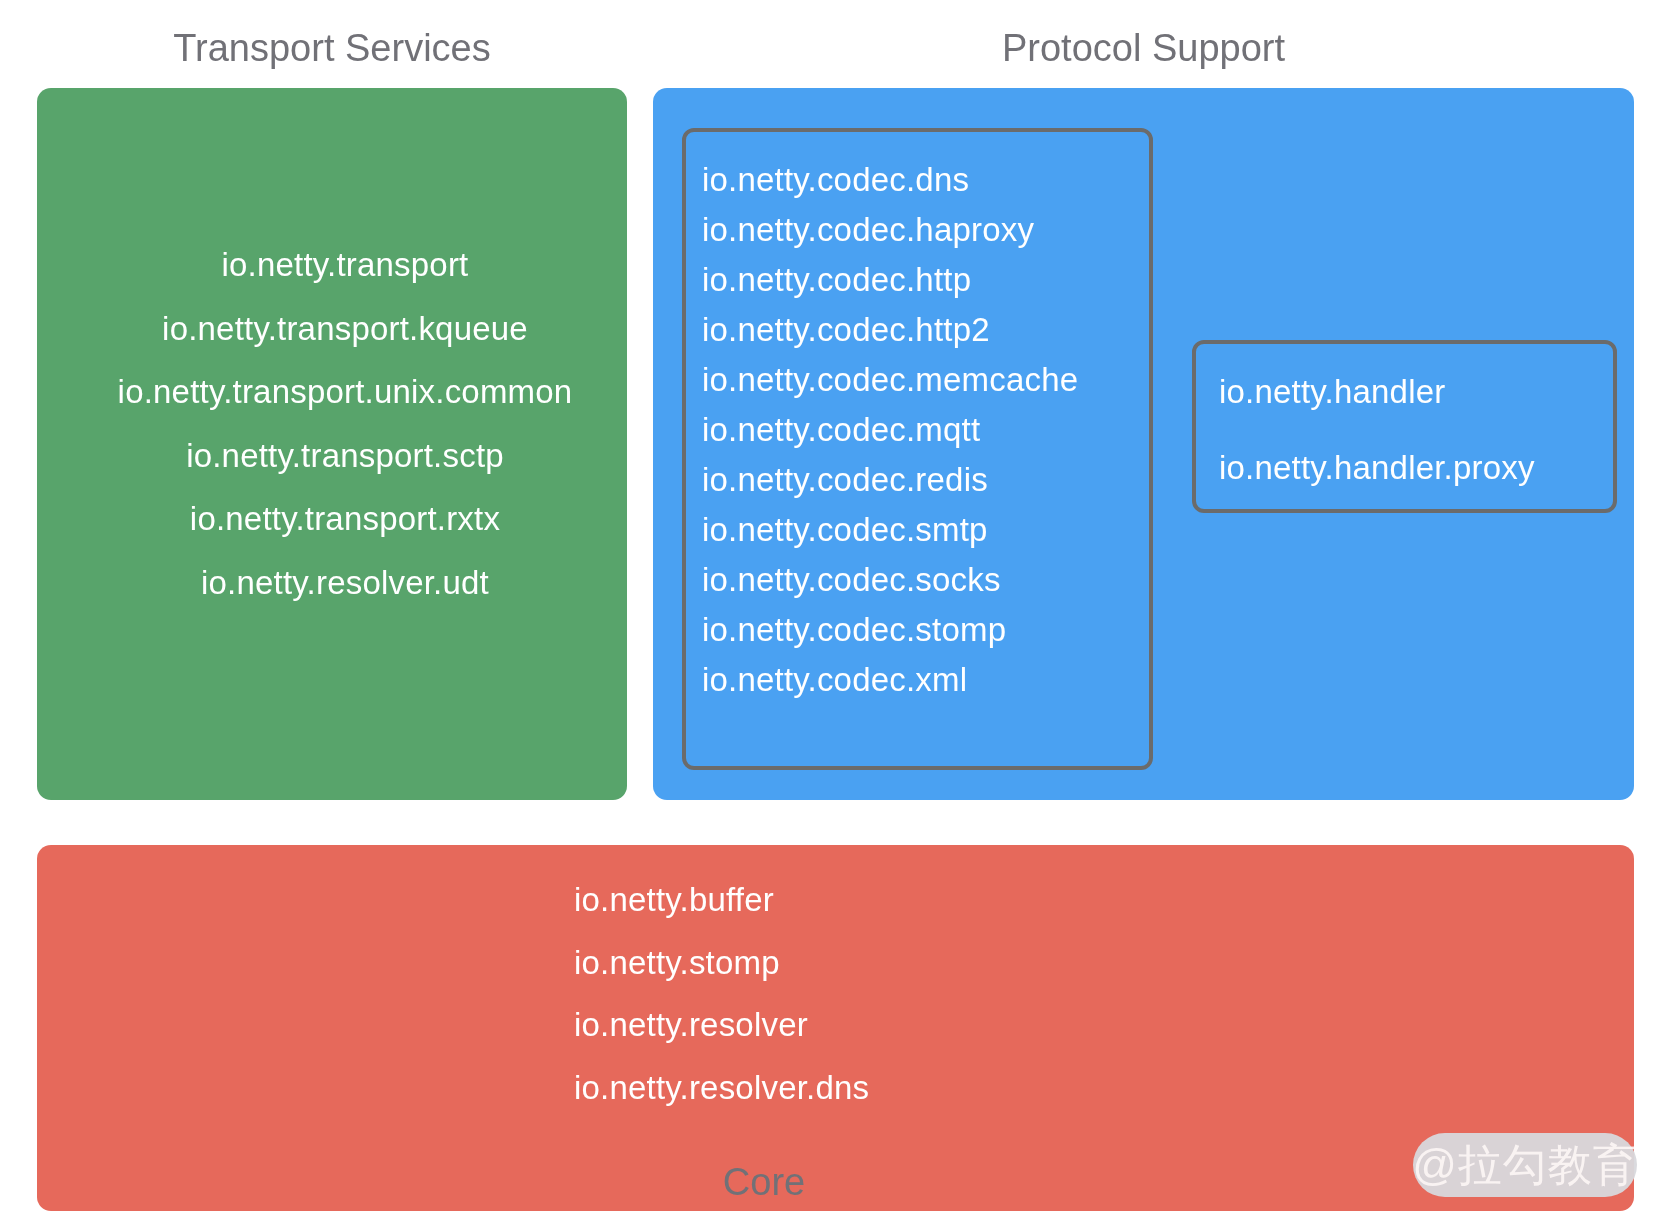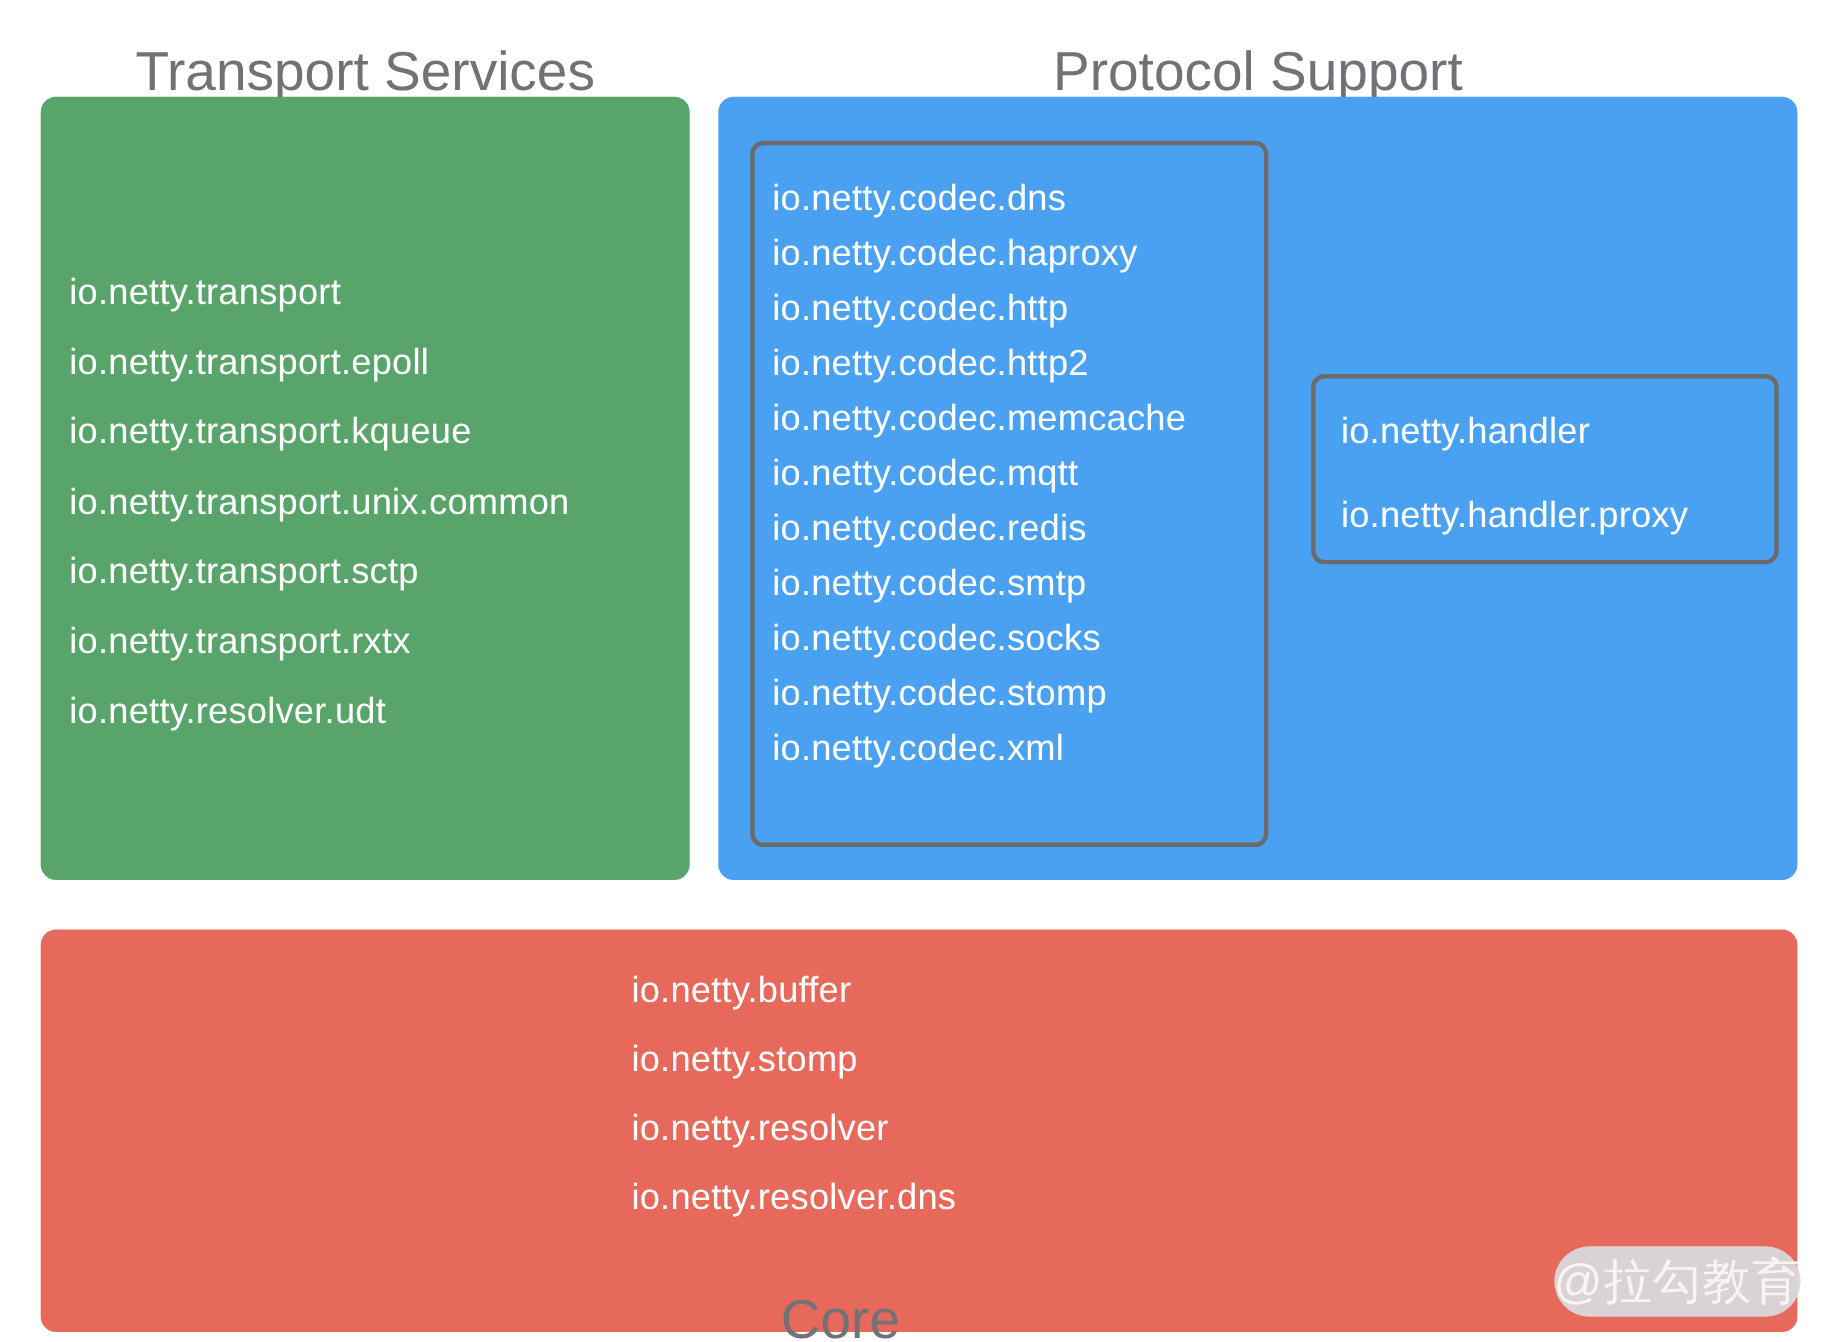--- a/index.html
+++ b/index.html
@@ -11,25 +11,24 @@
     position: relative;
     width: 1672px;
     height: 1220px;
     background: #ffffff;
     font-family: "Liberation Sans", sans-serif;
     overflow: hidden;
   }
   .title {
     position: absolute;
     color: var(--title_gray, #717177);
-    font-size: 50px;
+    font-size: 38px;
     line-height: 40px;
     text-align: center;
     white-space: nowrap;
-    margin-top: 17px;
   }
   .panel {
     position: absolute;
     border-radius: 14px;
   }
   .panel.green { background: var(--green, #58a46b); }
   .panel.blue  { background: var(--blue, #4aa1f2); }
   .panel.red   { background: var(--red, #e6695b); }
   .inner-box {
     position: absolute;
@@ -45,20 +44,21 @@
     right: 0;
   }
   .pkg {
     color: var(--text_white, #ffffff);
     font-size: 33px;
     letter-spacing: 0.2px;
     white-space: nowrap;
   }
   .transport-list {
     padding: 145px 0 0 26px;
+    text-align: center;
   }
   .transport-list .pkg { line-height: 63.5px; }
   .codec-list {
     padding: 23px 0 0 16px;
   }
   .codec-list .pkg { line-height: 50px; }
   .handler-list {
     padding: 10px 0 0 23px;
   }
   .handler-list .pkg { line-height: 76px; }
@@ -92,21 +92,20 @@
 
 <div id="canvas">
 
   <div class="title" style="left:37px; top:28px; width:590px;">Transport Services</div>
 
   <div class="title" style="left:653px; top:28px; width:981px;">Protocol Support</div>
 
   <div class="panel green" style="left:37px; top:88px; width:590px; height:712px;">
     <div class="pkg-list transport-list">
       <div class="pkg">io.netty.transport</div>
-      <div class="pkg">io.netty.transport.epoll</div>
       <div class="pkg">io.netty.transport.kqueue</div>
       <div class="pkg">io.netty.transport.unix.common</div>
       <div class="pkg">io.netty.transport.sctp</div>
       <div class="pkg">io.netty.transport.rxtx</div>
       <div class="pkg">io.netty.resolver.udt</div>
     </div>
   </div>
 
   <div class="panel blue" style="left:653px; top:88px; width:981px; height:712px;">
 

